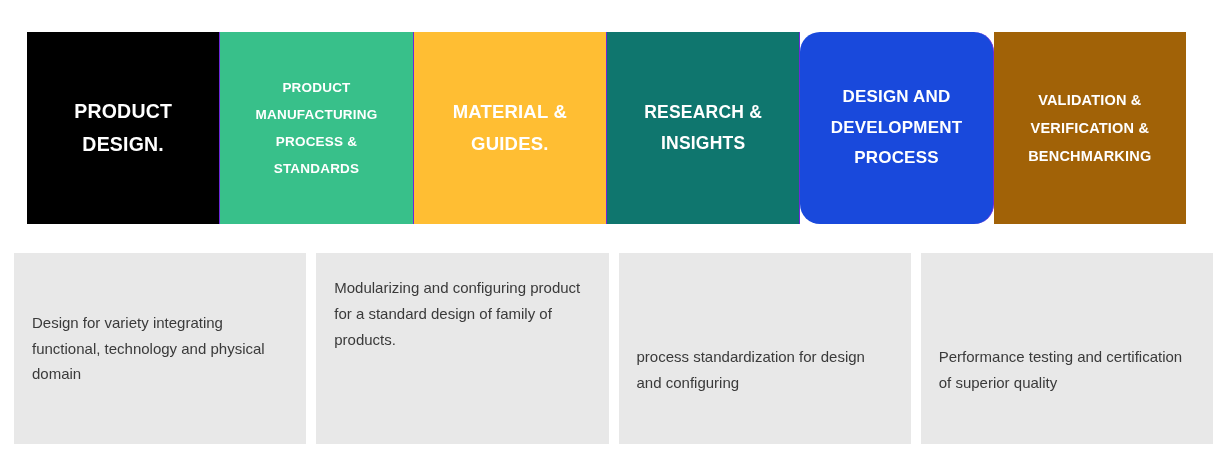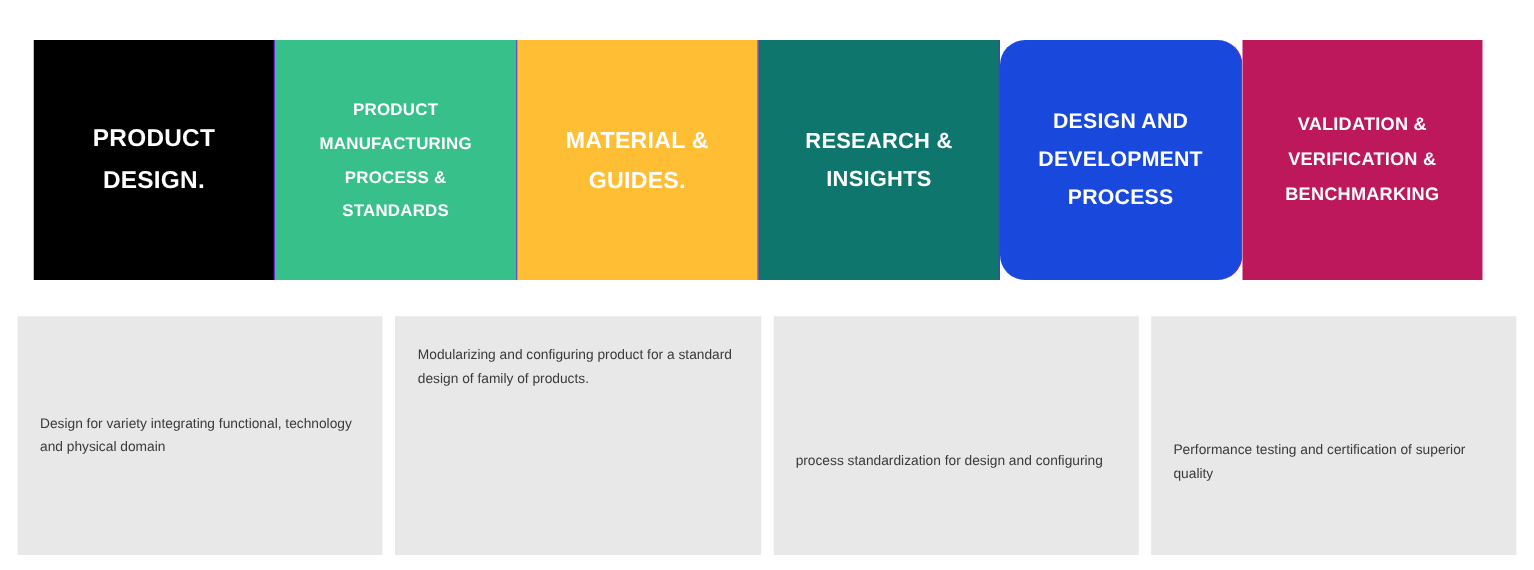--- a/index.html
+++ b/index.html
@@ -83,21 +83,21 @@
     flex: 1 1 0;
     background: #e8e8e8;
     box-sizing: border-box;
     padding: 0 18px;
     display: flex;
     align-items: center;
   }
 
   .desc-card-text {
     color: #3a3a3a;
-    font-size: 11px;
+    font-size: 15px;
     line-height: 1.72;
     white-space: pre-line;
     width: 100%;
   }
 
   
   .desc-card.align-top    { align-items: flex-start; padding-top: 22px; }
   .desc-card.align-center { align-items: center; }
   .desc-card.align-low    { align-items: center; padding-top: 42px; }
 </style>
@@ -129,21 +129,21 @@
       <span class="stage-header-label">RESEARCH &amp;
 INSIGHTS</span>
     </div>
 
     <div class="stage-header size-ms" style="background:#1949dc;border-radius:20px;">
       <span class="stage-header-label">DESIGN AND
 DEVELOPMENT
 PROCESS</span>
     </div>
 
-    <div class="stage-header size-xs" style="background:#be185d;">
+    <div class="stage-header size-xs" style="background:#a16207;">
       <span class="stage-header-label">VALIDATION &amp;
 VERIFICATION &amp;
 BENCHMARKING</span>
     </div>
 
   </div>
 
   <div class="card-row">
 
     <div class="desc-card align-center">

